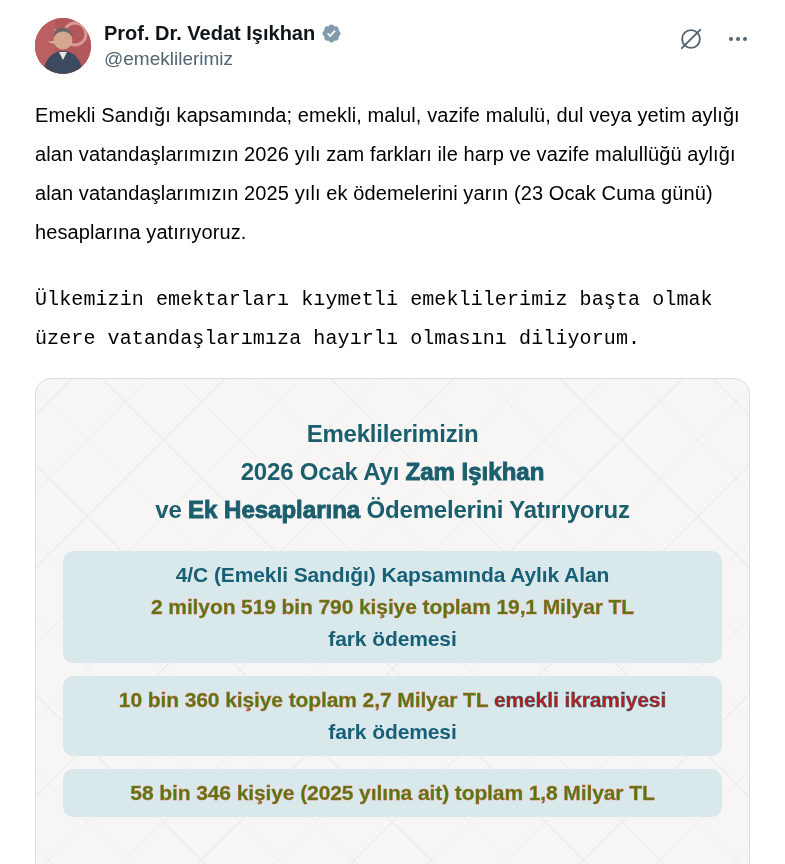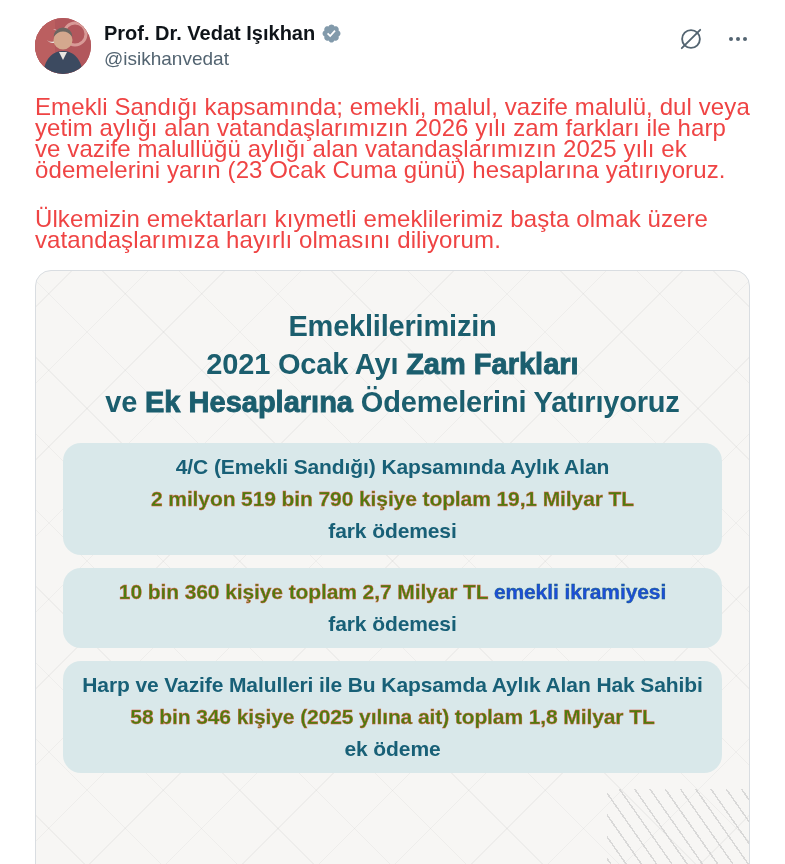--- a/index.html
+++ b/index.html
@@ -32,70 +32,70 @@
     flex: 0 0 auto;
   }
   .badge svg { display: block; }
   .handle { font-size: 19px; color: #536471; line-height: 25px; margin-top: 1px; }
   .header-actions { display: flex; align-items: center; gap: 22px; padding-top: 8px; }
   .icon-btn { background: none; border: none; cursor: pointer; padding: 0; color: #536471; }
   .icon-btn svg { display: block; }
 
   
   .tweet-text {
-    font-size: 24px; line-height: 21px; color: #ef4444;
+    font-size: 20px; line-height: 39px; color: #000000;
     margin-top: 22px; letter-spacing: 0.1px;
   }
-  .tweet-text.second { margin-top: 28px; }
+  .tweet-text.second { margin-top: 28px; font-family: Liberation Mono, monospace; }
 
   
   .media-card {
     margin-top: 20px;
     width: 715px; height: 700px;
     border: 1px solid #d9dde1;
     border-radius: 16px;
     position: relative;
     overflow: hidden;
     cursor: pointer;
     background-color: #f7f6f4;
     background-image:
       repeating-linear-gradient(45deg,  rgba(160,160,160,0.10) 0 1px, transparent 1px 54px),
       repeating-linear-gradient(-45deg, rgba(160,160,160,0.10) 0 1px, transparent 1px 54px);
   }
   .card-title {
     margin-top: 36px;
     text-align: center;
     color: #1b5e6e;
-    font-size: 29px;
+    font-size: 24px;
     font-weight: 700;
     line-height: 38px;
     letter-spacing: -0.2px;
   }
   .heavy {
     font-weight: 700;
     -webkit-text-stroke: 0.9px #1b5e6e;
     letter-spacing: 0px;
   }
   .stat-boxes {
     margin: 22px 27px 0 27px;
     display: flex; flex-direction: column; gap: 13px;
   }
   .stat-box {
     background: #d9e8ea;
-    border-radius: 18px;
+    border-radius: 10px;
     padding: 8px 12px;
     text-align: center;
     font-size: 21px;
     line-height: 32px;
     color: #186077;
     font-weight: 700;
     letter-spacing: -0.1px;
   }
   .stat-box .red { color: #4d7c0f; -webkit-text-stroke: 0.4px #e05540; }
-  .stat-box .teal-bold { color: #1d4ed8; -webkit-text-stroke: 0.4px #186077; }
+  .stat-box .teal-bold { color: #b91c1c; -webkit-text-stroke: 0.4px #186077; }
   .stat-box .plain { font-weight: 700; }
 
   .stripes {
     position: absolute;
     right: -8px; top: 518px;
     width: 150px; height: 90px;
     background: repeating-linear-gradient(55deg, transparent 0 11px, #c9c9c9 11px 12.5px);
     opacity: 0.65;
   }
 </style>
@@ -119,21 +119,21 @@
     </div>
     <div class="user-block">
       <div class="name-row">
         <span class="display-name">Prof. Dr. Vedat Işıkhan</span>
         <span class="badge">
           <svg width="21" height="21" viewBox="0 0 22 22">
             <path fill="#829aab" d="M20.396 11c-.018-.646-.215-1.275-.57-1.816-.354-.54-.852-.972-1.438-1.246.223-.607.27-1.264.14-1.897-.131-.634-.437-1.218-.882-1.687-.47-.445-1.053-.75-1.687-.882-.633-.13-1.29-.083-1.897.14-.273-.587-.704-1.086-1.245-1.44S11.647 1.62 11 1.604c-.646.017-1.273.213-1.813.568s-.969.854-1.24 1.44c-.608-.223-1.267-.272-1.902-.14-.635.13-1.22.436-1.69.882-.445.47-.749 1.055-.878 1.688-.13.633-.08 1.29.144 1.896-.587.274-1.087.705-1.443 1.245-.356.54-.555 1.17-.574 1.817.02.647.218 1.276.574 1.817.356.54.856.972 1.443 1.245-.224.606-.274 1.263-.144 1.896.13.634.433 1.218.877 1.688.47.443 1.054.747 1.687.878.633.132 1.29.084 1.897-.136.274.586.705 1.084 1.246 1.439.54.354 1.17.551 1.816.569.647-.016 1.276-.213 1.817-.567s.972-.854 1.245-1.44c.604.239 1.266.296 1.903.164.636-.132 1.22-.447 1.68-.907.46-.46.776-1.044.908-1.681s.075-1.299-.165-1.903c.586-.274 1.084-.705 1.439-1.246.354-.54.551-1.17.569-1.816zM9.662 14.85l-3.429-3.428 1.293-1.302 2.072 2.072 4.4-4.794 1.347 1.246z"></path>
           </svg>
         </span>
       </div>
-      <div class="handle">@isikhanvedat</div>
+      <div class="handle">@emeklilerimiz</div>
     </div>
     <div class="header-actions">
       <button class="icon-btn" title="Grok">
         <svg width="26" height="26" viewBox="0 0 24 24">
           <circle cx="12" cy="12" r="8.2" fill="none" stroke="#536471" stroke-width="1.7"></circle>
           <line x1="3.5" y1="20.5" x2="20.5" y2="3.5" stroke="#536471" stroke-width="1.7" stroke-linecap="round"></line>
         </svg>
       </button>
       <button class="icon-btn" title="More">
         <svg width="24" height="24" viewBox="0 0 24 24">
@@ -147,21 +147,21 @@
 
   <p class="tweet-text">Emekli Sandığı kapsamında; emekli, malul, vazife malulü, dul veya yetim aylığı alan vatandaşlarımızın 2026 yılı zam farkları ile harp ve vazife malullüğü aylığı alan vatandaşlarımızın 2025 yılı ek ödemelerini yarın (23 Ocak Cuma günü) hesaplarına yatırıyoruz.</p>
   <p class="tweet-text second">Ülkemizin emektarları kıymetli emeklilerimiz başta olmak üzere vatandaşlarımıza hayırlı olmasını diliyorum.</p>
 
   <div class="media-card">
     <div class="card-title">
       <div>
         <span>Emeklilerimizin</span>
       </div>
       <div>
-        <span>2021 Ocak Ayı </span><span class="heavy">Zam Farkları</span>
+        <span>2026 Ocak Ayı </span><span class="heavy">Zam Işıkhan</span>
       </div>
       <div>
         <span>ve </span><span class="heavy">Ek Hesaplarına</span><span> Ödemelerini Yatırıyoruz</span>
       </div>
     </div>
 
     <div class="stat-boxes">
       <div class="stat-box">
         <div class="plain">4/C (Emekli Sandığı) Kapsamında Aylık Alan</div>
         <div>
@@ -171,24 +171,22 @@
       </div>
 
       <div class="stat-box">
         <div>
           <span class="red">10 bin 360 kişiye toplam 2,7 Milyar TL</span><span class="teal-bold"> emekli ikramiyesi</span>
         </div>
         <div class="plain">fark ödemesi</div>
       </div>
 
       <div class="stat-box">
-        <div class="plain">Harp ve Vazife Malulleri ile Bu Kapsamda Aylık Alan Hak Sahibi</div>
         <div>
           <span class="red">58 bin 346 kişiye (2025 yılına ait) toplam 1,8 Milyar TL</span><span class="teal-bold"></span>
         </div>
-        <div class="plain">ek ödeme</div>
       </div>
     </div>
 
     <div class="stripes"></div>
   </div>
 
 </div>
 
 </body></html>

